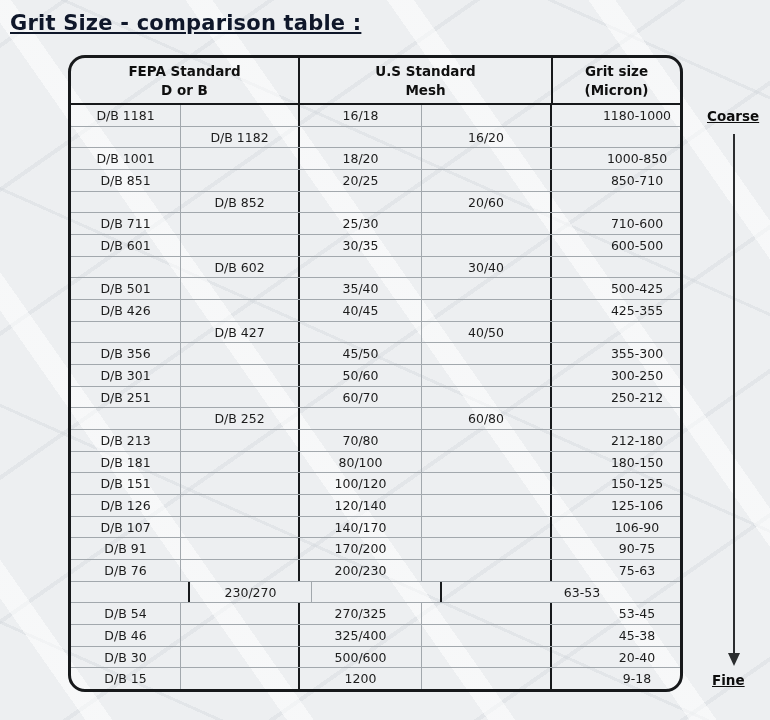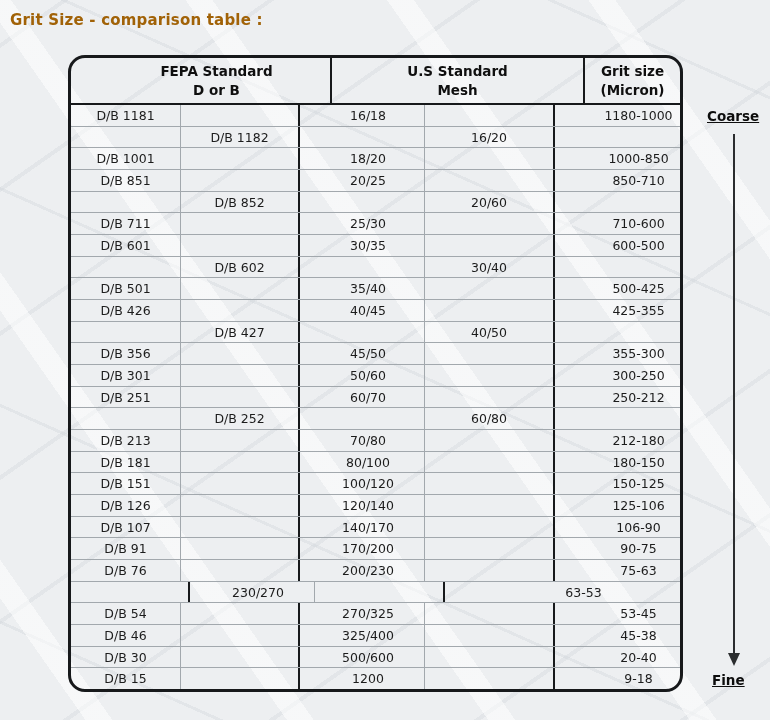--- a/index.html
+++ b/index.html
@@ -17,53 +17,53 @@
     position: absolute; inset: 0;
     background:
       repeating-linear-gradient(55deg, rgba(255,255,255,0) 0 70px, rgba(255,255,255,0.55) 70px 92px, rgba(255,255,255,0) 92px 165px),
       repeating-linear-gradient(-35deg, rgba(203,208,214,0) 0 48px, rgba(203,208,214,0.30) 48px 52px, rgba(203,208,214,0) 52px 118px),
       repeating-linear-gradient(24deg, rgba(198,204,210,0) 0 88px, rgba(198,204,210,0.28) 88px 91px, rgba(198,204,210,0) 91px 198px);
     pointer-events: none;
   }
 
   .page-title {
     position: absolute; left: 10px; top: 11px;
-    font-size: 15px; font-weight: bold; letter-spacing: 0.2px;
-    color: #a16207; z-index: 2;
+    font-size: 21px; font-weight: bold; letter-spacing: 0.2px;
+    color: #0f172a; z-index: 2; text-decoration: underline;
   }
 
   .table-wrap {
     position: absolute; left: 68px; top: 55px;
     width: 615px; height: 637px;
     border: 3px solid #17191b;
     border-radius: 17px;
     display: flex; flex-direction: column;
     z-index: 2;
     overflow: hidden;
   }
 
   .thead { display: flex; height: 47px; border-bottom: 2px solid #17191b; flex: none; }
   .th {
     display: flex; flex-direction: column; justify-content: center; align-items: center;
     font-weight: bold; font-size: 13.5px; line-height: 1.35; color: #0f0f0f;
   }
-  .th0 { width: 229px; border-right: 2px solid #17191b; margin-left: 32px; }
+  .th0 { width: 229px; border-right: 2px solid #17191b; }
   .th1 { width: 253px; border-right: 2px solid #17191b; }
   .th2 { flex: 1; }
 
   .tbody { flex: 1; display: flex; flex-direction: column; }
   .tr { flex: 1; display: flex; border-bottom: 1px solid #a2a8ad; }
   .tr:last-child { border-bottom: none; }
   .td {
     display: flex; align-items: center; justify-content: center;
     font-size: 12.5px; color: #1c1c1c; white-space: nowrap;
   }
   .td0 { width: 110px; border-right: 1px solid #a2a8ad; }
   .td1 { width: 119px; border-right: 2px solid #17191b; }
-  .td2 { width: 113px; border-right: 1px solid #a2a8ad; margin-left: 12px; }
+  .td2 { width: 122px; border-right: 1px solid #a2a8ad; }
   .td3 { width: 130px; border-right: 2px solid #17191b; }
   .td4 { flex: 1; margin-left: 42px; }
 
   .scale-label {
     position: absolute;
     font-weight: bold; font-size: 13.5px;
     text-decoration: underline;
     color: #0d0d0d; z-index: 2;
   }
   .coarse-label { left: 707px; top: 108px; }

